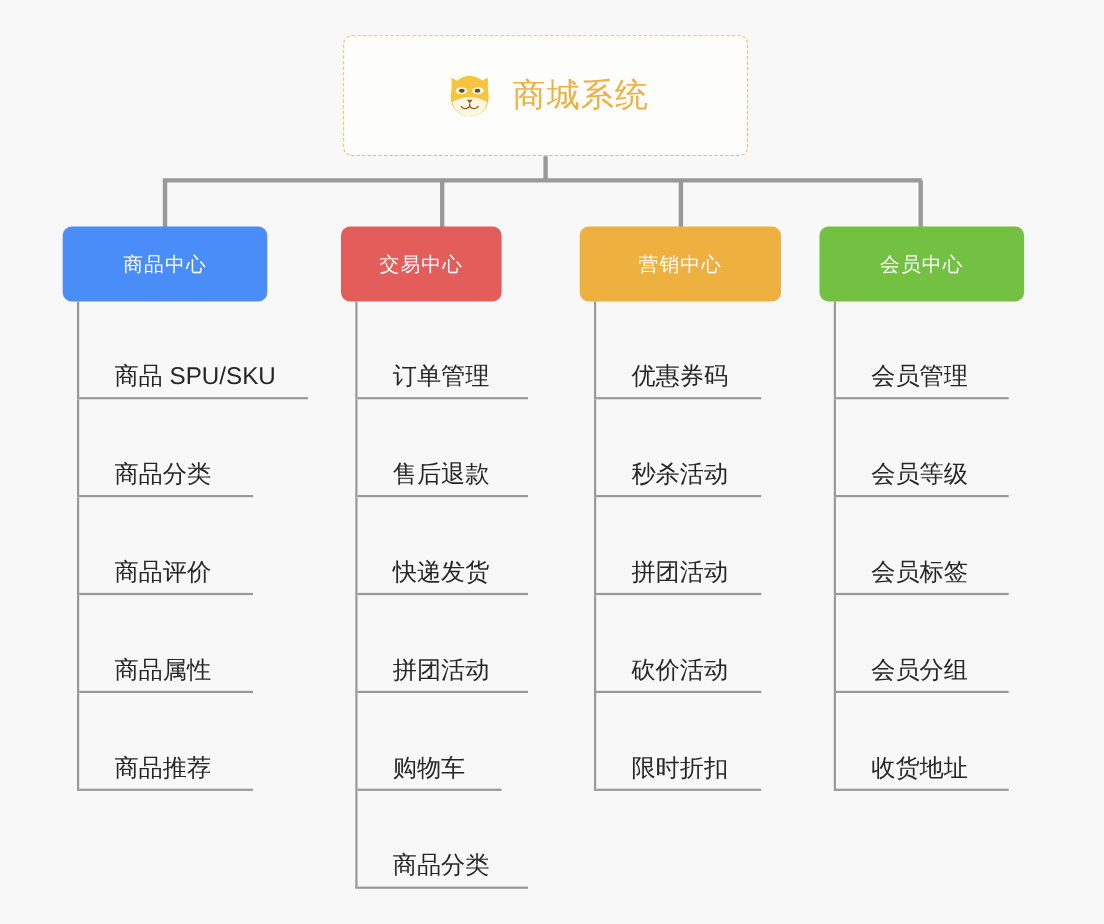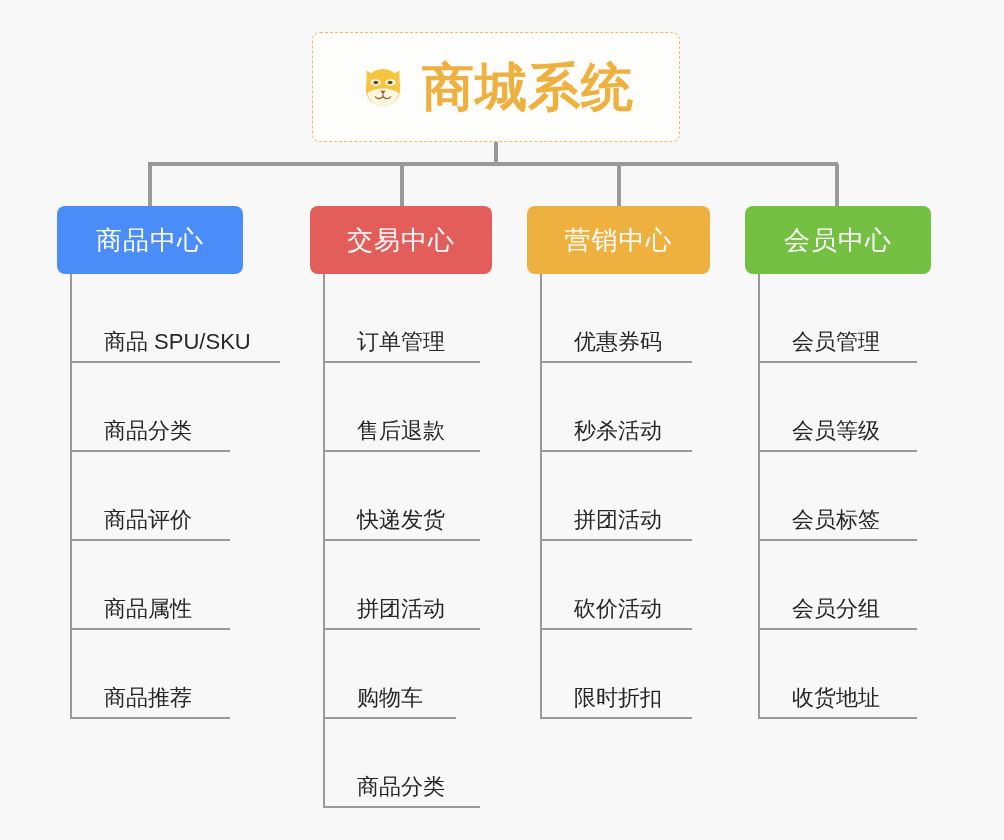--- a/index.html
+++ b/index.html
@@ -34,25 +34,25 @@
     justify-content: center;
     gap: 14px;
   }
   .root-emoji {
     width: 50px;
     height: 48px;
     flex: none;
     display: block;
   }
   .root-title {
-    font-size: 52px;
+    font-size: 30px;
     line-height: 1;
     color: #eeb03f;
     letter-spacing: 1px;
-    font-weight: 700;
+    font-weight: 400;
     white-space: nowrap;
   }
 
   
   .connectors {
     position: absolute;
     left: 0;
     top: 0;
     width: 1004px;
     height: 840px;
@@ -62,29 +62,29 @@
   
   .category {
     position: absolute;
     height: 68px;
     border-radius: 8px;
     display: flex;
     align-items: center;
     justify-content: center;
   }
   .category-label {
-    font-size: 26px;
+    font-size: 18px;
     line-height: 1;
     color: #ffffff;
     letter-spacing: 1px;
     white-space: nowrap;
   }
 
   .cat-0 { left: 57px;  top: 206px; width: 186px; background: #4b8df8; }
-  .cat-1 { left: 310px; top: 206px; width: 182px; background: #e35d5b; }
+  .cat-1 { left: 310px; top: 206px; width: 146px; background: #e35d5b; }
   .cat-2 { left: 527px; top: 206px; width: 183px; background: #eeb03f; }
   .cat-3 { left: 745px; top: 206px; width: 186px; background: #74c043; justify-content: center; }
 
   
   .leaf-column {
     position: absolute;
     top: 274px;
   }
   .col-0 { left: 70px;  width: 208px; }
   .col-1 { left: 323px; width: 155px; }

